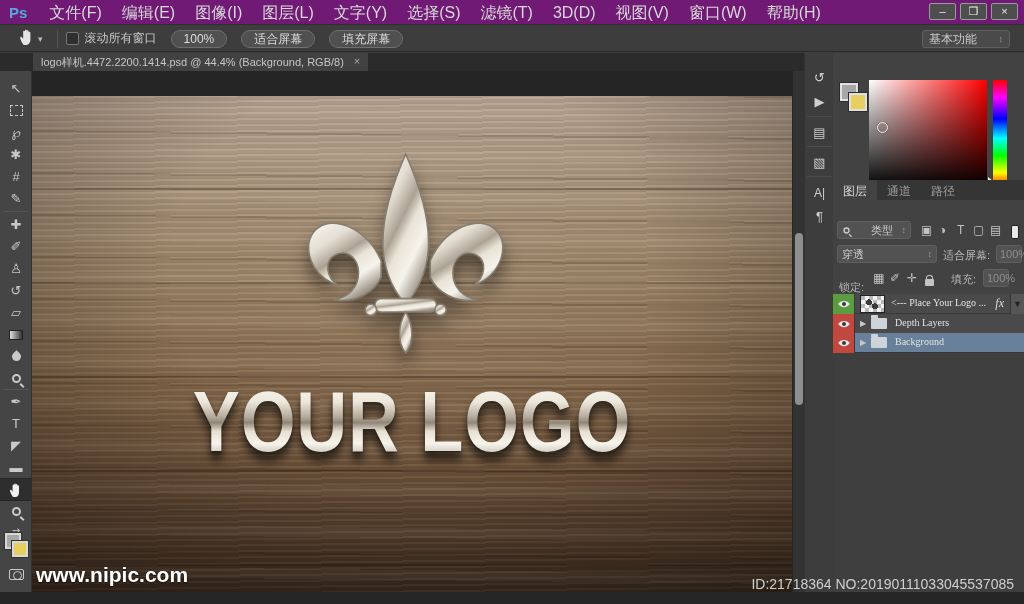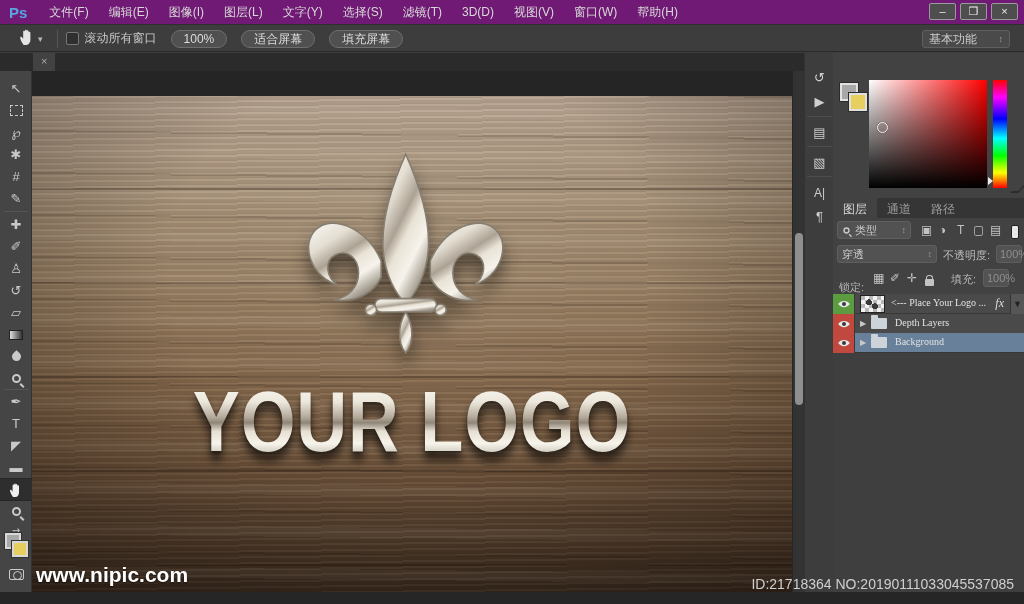--- a/index.html
+++ b/index.html
@@ -6,21 +6,21 @@
   html,body { background:#222; }
   body { font-family:"Liberation Sans","DejaVu Sans",sans-serif; }
   #app { position:relative; width:1024px; height:604px; overflow:hidden;
          background:#3d3d3d; color:#cfcfcf; font-size:12px; }
   .abs { position:absolute; }
 
   
   .titlebar { left:0; top:0; width:1024px; height:25px; background:#701a75;
               border-bottom:1px solid #2e2e2e; display:flex; align-items:center; }
   .ps-logo { color:#58a6e0; font-weight:bold; font-size:15px; margin:0 12px 0 9px; letter-spacing:0; }
-  .menu-item { padding:0 10px; color:#d8d8d8; font-size:12px; line-height:25px; cursor:default; }
+  .menu-item { padding:0 10px; color:#d8d8d8; font-size:16px; line-height:25px; cursor:default; }
   .win-btns { position:absolute; right:6px; top:3px; display:flex; gap:4px; }
   .win-btn { width:27px; height:17px; border:1px solid #9a9a9a; border-radius:2px;
              background:#4e4e4e; color:#eee; font-size:11px; line-height:15px; text-align:center; }
 
   
   .optionsbar { left:0; top:26px; width:1024px; height:26px; background:#3d3d3d;
                 border-bottom:1px solid #2a2a2a; display:flex; align-items:center; }
   .opt-hand { margin-left:18px; }
   .caret { color:#bbb; font-size:9px; margin:0 6px 0 2px; }
   .vdiv { width:1px; height:18px; background:#2e2e2e; border-right:1px solid #555; margin:0 8px; }
@@ -205,20 +205,21 @@
     <button class="opt-btn">适合屏幕</button>
     <button class="opt-btn">填充屏幕</button>
   </div>
   <div class="workspace abs">
     <span>基本功能</span>
     <span style="font-size:9px;color:#999">↕</span>
   </div>
 
   <div class="tabbar abs">
     <div class="doctab">
+      <span>logo样机.4472.2200.1414.psd @ 44.4% (Background, RGB/8)</span>
       <span class="tab-close">×</span>
     </div>
   </div>
 
   <div class="toolbar abs">
     <div class="tool" style="top:7px">
         <span>↖</span>
       </div>
     <div class="tool" style="top:29px">
         <span class="icon-dashed-rect"></span>
@@ -357,49 +358,49 @@
     <span class="fg-swatch2"></span>
     <span class="bg-swatch2"></span>
     <div class="sat-square">
       <span class="sat-cursor"></span>
     </div>
     <div class="hue-bar">
       <span class="hue-cursor"></span>
     </div>
     <span class="panel-resize"></span>
 
-    <div class="ptabs" style="top:145px">
+    <div class="ptabs" style="top:127px">
       <span class="ptab active">图层</span>
       <span class="ptab">通道</span>
       <span class="ptab">路径</span>
       <span class="pmenu" style="top:148px;position:absolute">▾≡</span>
     </div>
 
     <div class="lp-row" style="top:168px;height:22px">
       <div class="select-box abs" style="left:4px;top:0;width:74px">
-        <span style="display:flex;align-items:center;gap:4px">
+        <span style="display:flex;align-items:center;gap:20px">
             <span class="icon-zoomglass" style="transform:scale(0.7)"></span>
             <span>类型</span>
           </span>
         <span style="font-size:9px;color:#999">↕</span>
       </div>
       <span class="fico abs" style="left:88px;top:2px">▣</span>
       <span class="fico abs" style="left:106px;top:2px">◑</span>
       <span class="fico abs" style="left:124px;top:2px">T</span>
       <span class="fico abs" style="left:140px;top:2px">▢</span>
       <span class="fico abs" style="left:157px;top:2px">▤</span>
       <span class="toggle-pill"></span>
     </div>
 
     <div class="lp-row" style="top:192px;height:22px">
       <div class="select-box abs" style="left:4px;top:0;width:100px">
         <span>穿透</span>
         <span style="font-size:9px;color:#999">↕</span>
       </div>
-      <span class="mini-label abs" style="left:110px;top:3px">不透明度:</span>
+      <span class="mini-label abs" style="left:110px;top:3px">适合屏幕:</span>
       <div class="val-box abs" style="left:163px;top:0;width:26px">
         <span>100%</span>
       </div>
     </div>
 
     <div class="lp-row" style="top:216px;height:22px">
       <span class="mini-label abs" style="left:6px;top:11px">锁定:</span>
       <span class="fico abs" style="left:40px;top:2px">▦</span>
       <span class="fico abs" style="left:57px;top:2px">✐</span>
       <span class="fico abs" style="left:74px;top:2px">✛</span>

